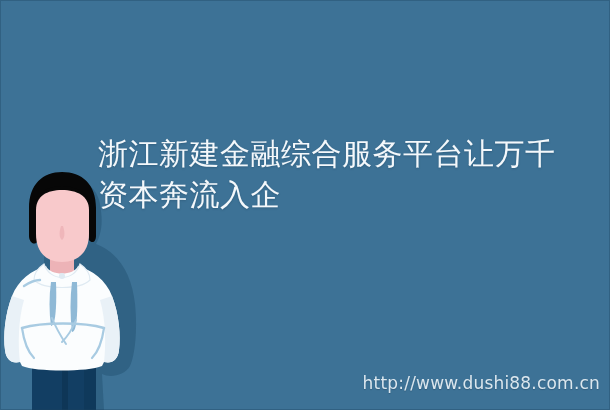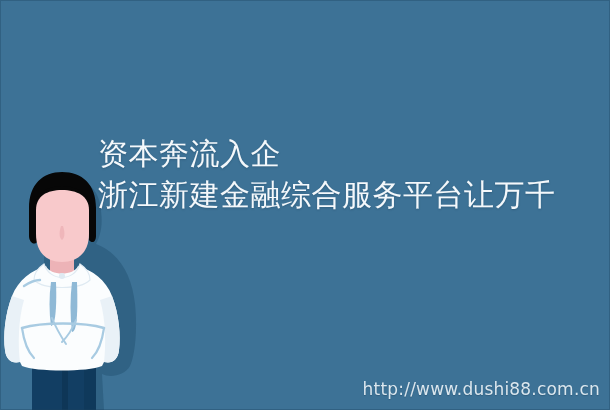--- a/index.html
+++ b/index.html
@@ -61,21 +61,21 @@
   }
   #headline .hl-line {
     display: block;
     white-space: nowrap;
   }
 
   
   #watermark {
     position: absolute;
     right: 10px;
-    bottom: 11px;
+    bottom: 17px;
     z-index: 30;
     color: #e9f1f6;
     font-size: 17px;
     line-height: 20px;
     letter-spacing: 0.2px;
     opacity: 0.92;
     text-shadow: 0 1px 1px rgba(22, 52, 74, 0.35);
     font-family: "DejaVu Sans", "Liberation Sans", sans-serif;
   }
 </style>
@@ -145,20 +145,20 @@
 
         <path d="M60 148 C64 158 70 168 74 174" fill="none" stroke="#a8cbe2" stroke-width="2" stroke-linecap="round"></path>
         <path d="M84 150 C80 160 74 168 70 172" fill="none" stroke="#a8cbe2" stroke-width="2" stroke-linecap="round"></path>
 
         <path d="M32 116 C38 112 44 110 48 110" fill="none" stroke="#a8cbe2" stroke-width="2.4" stroke-linecap="round"></path>
       </g>
     </svg>
   </div>
 
   <div id="headline">
+    <span class="hl-line">浙江新建金融综合服务平台让万千</span>
     <span class="hl-line">资本奔流入企</span>
-    <span class="hl-line">浙江新建金融综合服务平台让万千</span>
   </div>
 
   <div id="watermark">http://www.dushi88.com.cn</div>
 
   <div id="cover-edge"></div>
 </div>
 
 </body></html>

